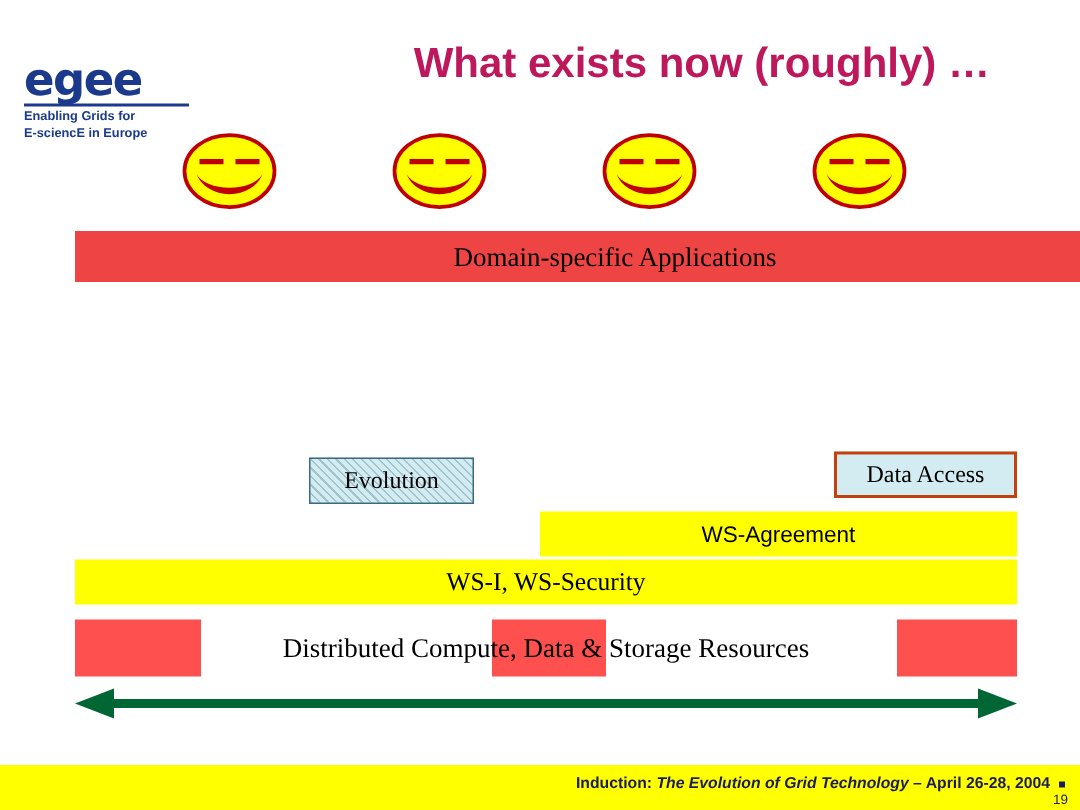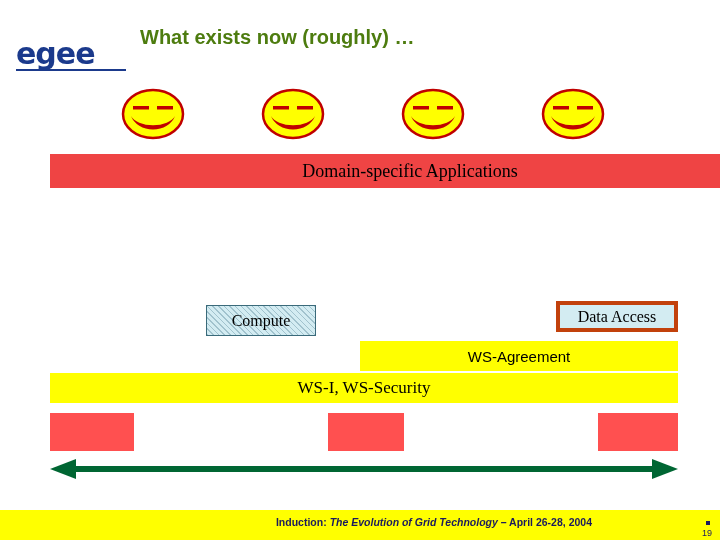--- a/index.html
+++ b/index.html
@@ -62,24 +62,25 @@
     width: 120px;
   }
 
   
   .title {
     position: absolute;
     left: 140px;
     top: 26px;
     width: 520px;
     font-family: "Liberation Sans", sans-serif;
-    font-size: 20px;
-    font-weight: bold;
-    color: #4d7c0f;
+    font-size: 28px;
+    font-weight: bold;
+    color: #be185d;
     letter-spacing: 0px;
+    text-align: right;
   }
 
   
   .smiley {
     position: absolute;
     width: 64px;
     height: 52px;
   }
   .smiley svg { display: block; }
 
@@ -115,21 +116,21 @@
         rgba(120,160,175,0.55) 1px,
         rgba(255,255,255,0) 1px,
         rgba(255,255,255,0) 4px);
   }
   .bar-dataaccess {
     left: 556px;
     top: 301px;
     width: 122px;
     height: 31px;
     background: #d3ecf2;
-    border: 4px solid #c2410c;
+    border: 2px solid #c2410c;
     font-size: 16px;
   }
   .bar-wsagreement {
     left: 360px;
     top: 341px;
     width: 318px;
     height: 30px;
     background: #ffff00;
     font-family: "Liberation Sans", sans-serif;
     font-size: 15px;
@@ -177,21 +178,21 @@
     left: 0;
     top: 510px;
     width: 720px;
     height: 30px;
     background: #ffff00;
   }
   .footer-text {
     position: absolute;
     left: 0px;
     top: 516px;
-    width: 592px;
+    width: 700px;
     text-align: right;
     font-family: "Liberation Sans", sans-serif;
     font-size: 10.5px;
     font-weight: bold;
     color: #1b1b5e;
   }
   .footer-text .ital {
     font-style: italic;
     font-weight: bold;
   }
@@ -213,20 +214,24 @@
   }
 </style>
 </head>
 <body>
 
 <div class="slide">
 
   <div class="logo">
     <div class="logo-word">egee</div>
     <div class="logo-rule"></div>
+    <div class="logo-sub">
+      <span>Enabling Grids for</span><br>
+      <span>E-sciencE in Europe</span>
+    </div>
   </div>
 
   <div class="title">What exists now (roughly) …</div>
 
   <div class="smiley" style="left:121px; top:88px;">
     <svg width="64" height="52" viewBox="0 0 64 52">
       <ellipse cx="32" cy="26" rx="30" ry="24" fill="#ffff00" stroke="#c00000" stroke-width="2.5"></ellipse>
       <rect x="12" y="18" width="16" height="3.5" fill="#c00000"></rect>
       <rect x="36" y="18" width="16" height="3.5" fill="#c00000"></rect>
       <path d="M10 28 A 23 19 0 0 0 54 28 A 23 13 0 0 1 10 28 Z" fill="#c00000"></path>
@@ -252,31 +257,32 @@
     <svg width="64" height="52" viewBox="0 0 64 52">
       <ellipse cx="32" cy="26" rx="30" ry="24" fill="#ffff00" stroke="#c00000" stroke-width="2.5"></ellipse>
       <rect x="12" y="18" width="16" height="3.5" fill="#c00000"></rect>
       <rect x="36" y="18" width="16" height="3.5" fill="#c00000"></rect>
       <path d="M10 28 A 23 19 0 0 0 54 28 A 23 13 0 0 1 10 28 Z" fill="#c00000"></path>
     </svg>
   </div>
 
   <div class="bar bar-apps">Domain-specific Applications</div>
 
-  <div class="bar bar-registry">Compute</div>
+  <div class="bar bar-registry">Evolution</div>
 
   <div class="bar bar-dataaccess">Data Access</div>
 
   <div class="bar bar-wsi">WS-I, WS-Security</div>
 
   <div class="bar bar-wsagreement">WS-Agreement</div>
 
   <div class="redblock rb1"></div>
   <div class="redblock rb2"></div>
   <div class="redblock rb3"></div>
+  <div class="bar bar-resources" style="background:transparent;">Distributed Compute, Data &amp; Storage Resources</div>
 
   <div class="arrow">
     <svg width="628" height="22" viewBox="0 0 628 22">
       <line x1="22" y1="11" x2="606" y2="11" stroke="#006633" stroke-width="6"></line>
       <polygon points="0,11 26,1 26,21" fill="#006633"></polygon>
       <polygon points="628,11 602,1 602,21" fill="#006633"></polygon>
     </svg>
   </div>
 
   <div class="footer-band"></div>

